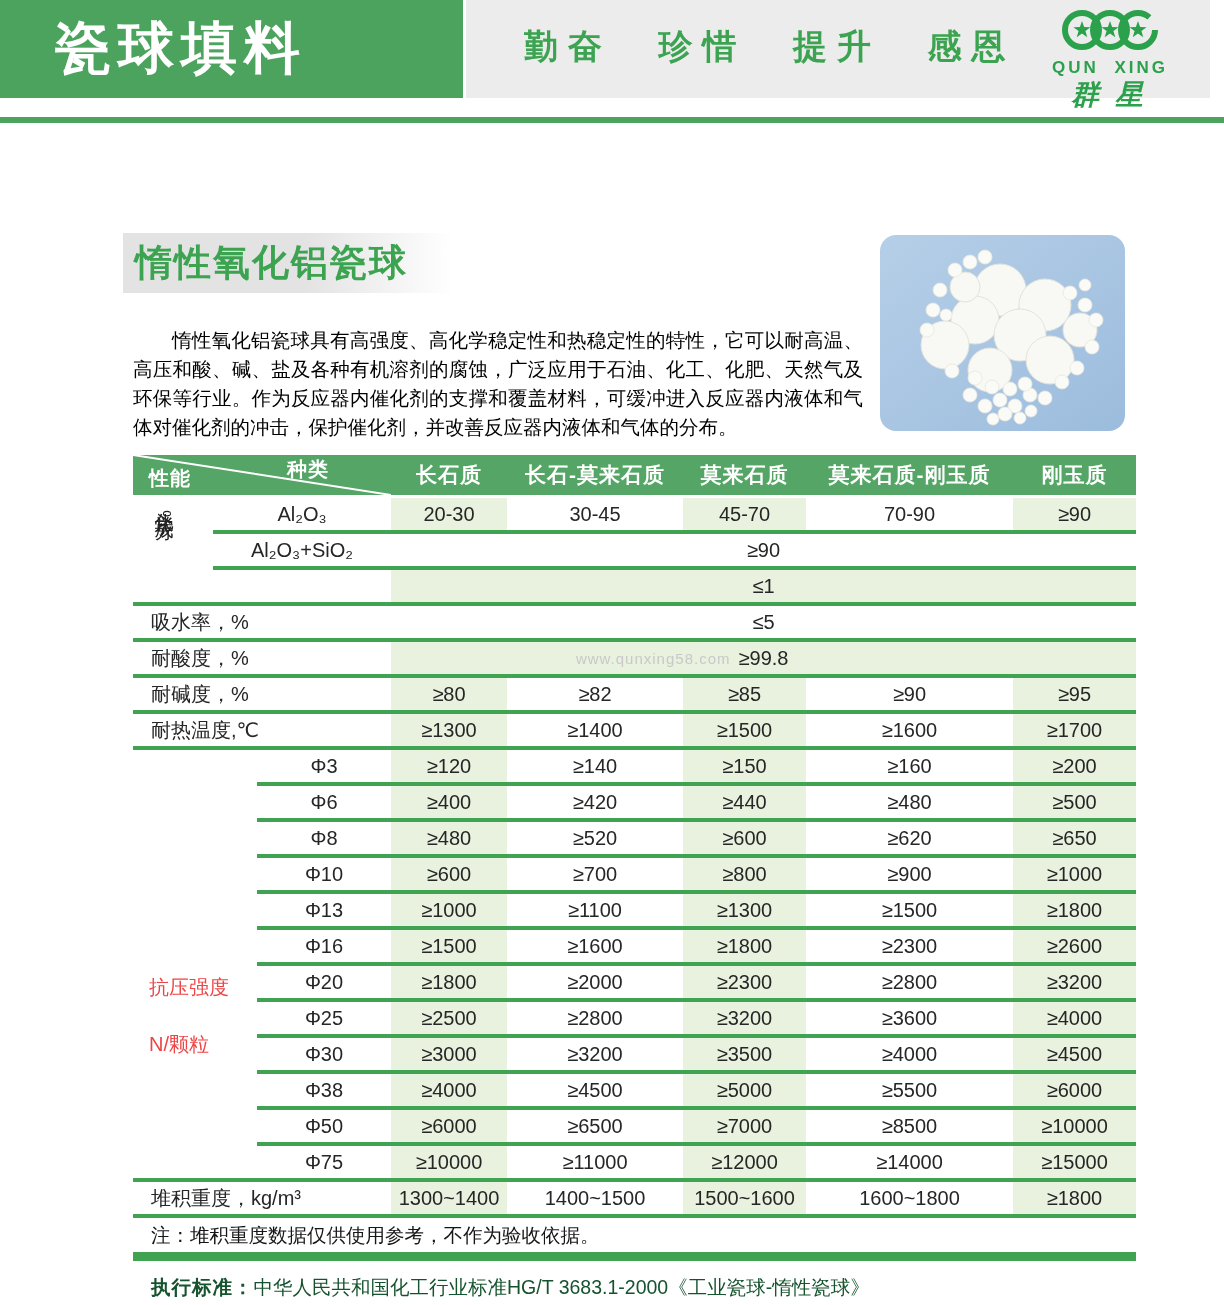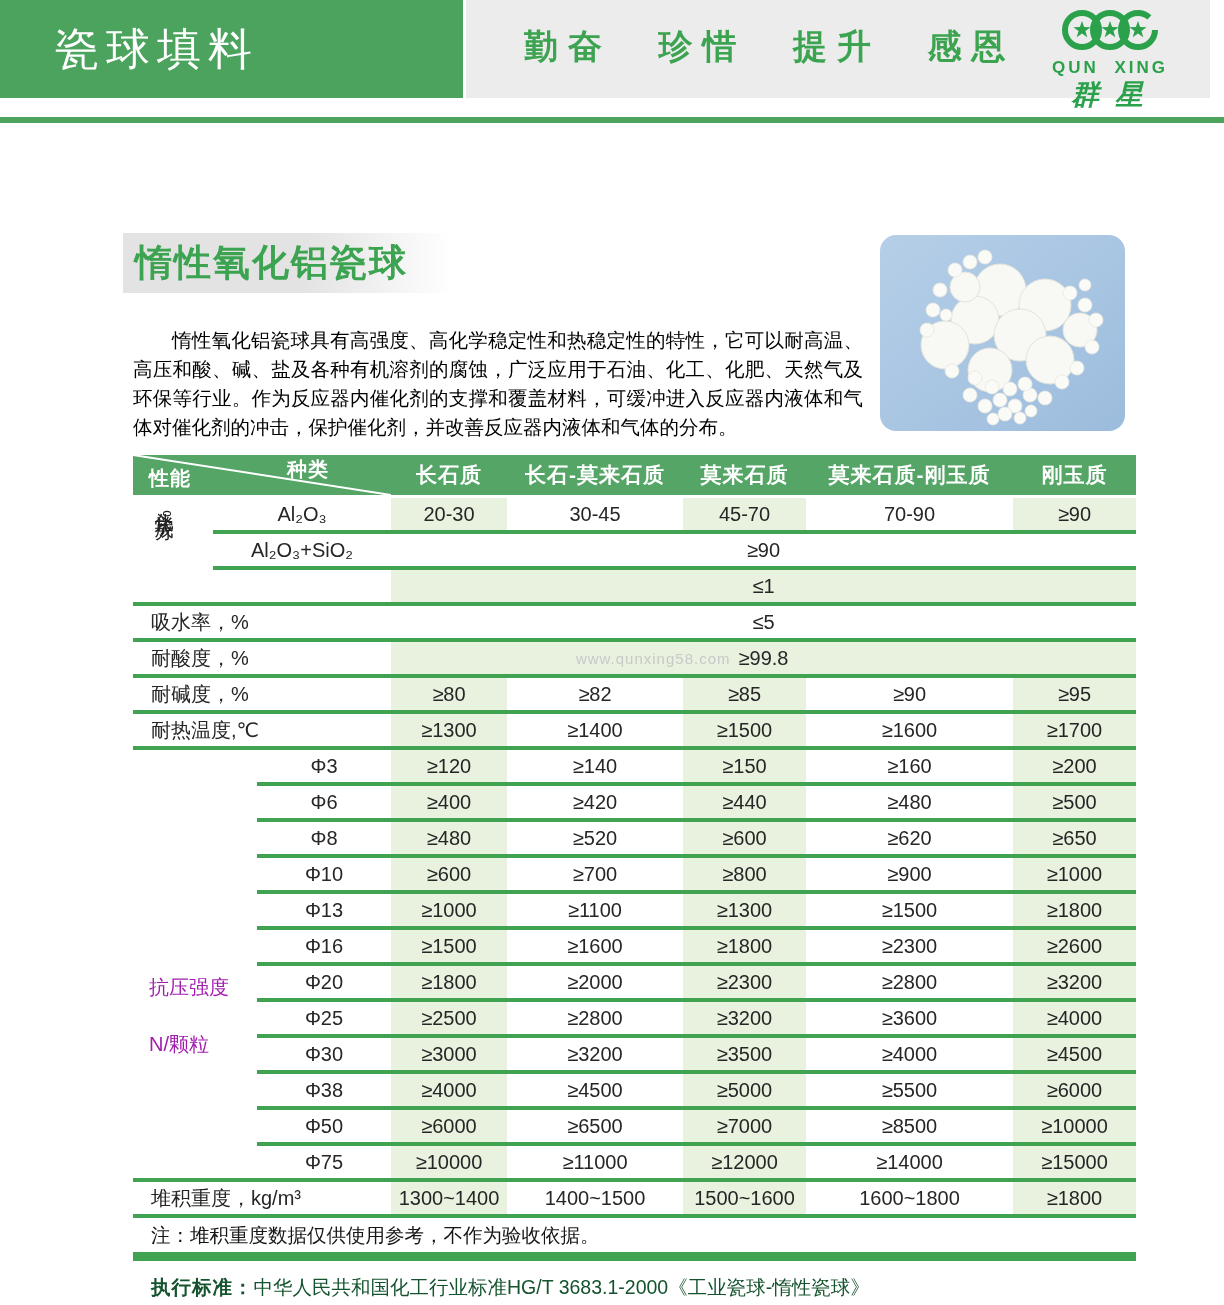--- a/index.html
+++ b/index.html
@@ -2,21 +2,21 @@
 <html style="--banner-green: #4BA35E; --header-green: #54A566; --line-green: #3FA351; --cell-green: #E9F2DF; --text-green: #3CA350; --logo-green: #2BA14C; --band-gray: #ECECEC; --photo-blue: #A9C6E4; --watermark-gray: #C9C9C9;"><head>
 <meta charset="utf-8">
 <style>
   html,body{margin:0;padding:0;background:#fff;}
   .page{position:relative;width:1224px;height:1305px;background:#fff;overflow:hidden;
         font-family:"Liberation Sans","DejaVu Sans",sans-serif;}
 
   
   .banner-green{position:absolute;left:0;top:0;width:463px;height:98px;
                 background:var(--banner-green,#4BA35E);display:flex;align-items:center;}
-  .banner-title{color:#fff;font-size:44px;font-weight:normal;letter-spacing:7px;padding-left:55px;}
+  .banner-title{color:#fff;font-size:56px;font-weight:bold;letter-spacing:7px;padding-left:55px;}
   .banner-gray{position:absolute;left:466px;top:0;width:744px;height:98px;background:var(--band-gray,#ECECEC);}
   .slogan{position:absolute;left:58px;top:24px;font-family:"Liberation Serif",serif;font-weight:bold;
           font-size:34px;color:var(--text-green,#3CA350);letter-spacing:10px;word-spacing:28px;white-space:nowrap;}
   .logo{position:absolute;right:20px;top:6px;width:160px;text-align:center;line-height:1;}
   .logo-latin{color:var(--logo-green,#2BA14C);font-weight:bold;font-size:17px;letter-spacing:3px;word-spacing:8px;margin-top:2px;}
   .logo-cn{color:var(--logo-green,#2BA14C);font-family:"Liberation Serif",serif;font-style:italic;font-weight:bold;
            font-size:28px;letter-spacing:16px;margin-top:5px;padding-left:10px;}
   .rule{position:absolute;left:0;top:117px;width:1224px;height:6px;background:var(--banner-green,#4BA35E);}
 
   
@@ -48,21 +48,21 @@
   .merged{grid-column:2/7;position:relative;}
   .watermark{position:absolute;right:calc(50% + 33px);color:var(--watermark-gray,#C9C9C9);
              font-size:15px;letter-spacing:1px;white-space:nowrap;}
   .sep{height:4px;background:var(--line-green,#3FA351);}
   .sep.chem{margin-left:80px;}
   .sep.phi{margin-left:124px;}
 
   .grp-chem{position:absolute;left:18px;top:43px;height:104px;writing-mode:vertical-rl;text-orientation:mixed;
             font-size:19px;letter-spacing:3px;color:#222;display:flex;align-items:center;}
   .grp-phi{position:absolute;left:16px;top:295px;height:532px;display:flex;flex-direction:column;
-           justify-content:center;gap:30px;font-size:20px;color:#a21caf;}
+           justify-content:center;gap:30px;font-size:20px;color:#ef4444;}
 
   .note-row{height:34px;display:flex;align-items:center;padding-left:18px;font-size:19.5px;color:#161616;background:#fff;}
   .thick{height:9px;background:var(--line-green,#3FA351);}
   .standard{margin-top:13px;padding-left:18px;font-size:19.5px;color:#14532d;}
   .standard b{letter-spacing:1px;}
 </style>
 </head>
 <body>
 
 <div class="page">

